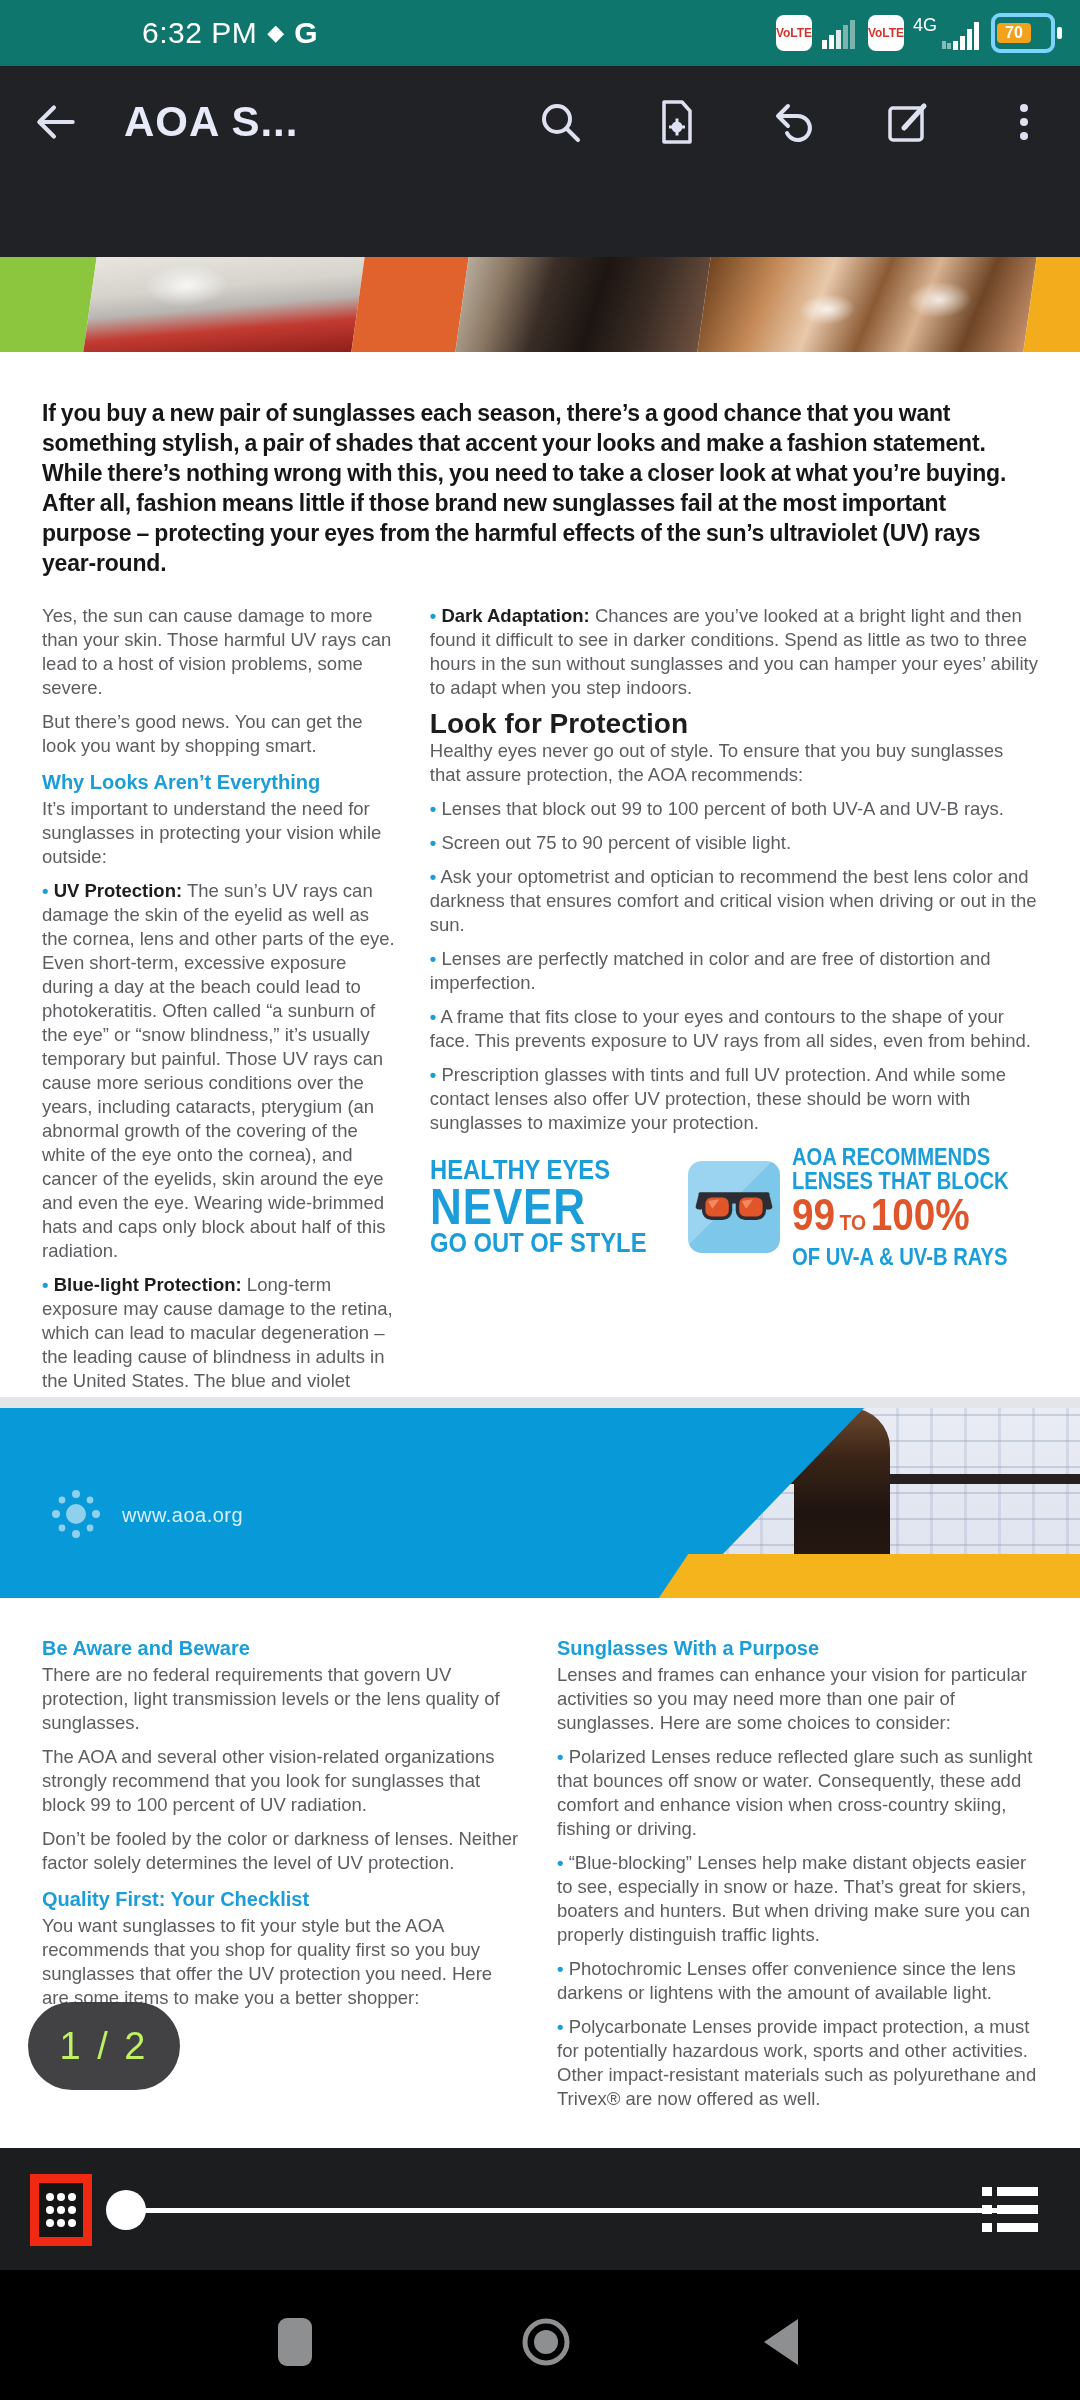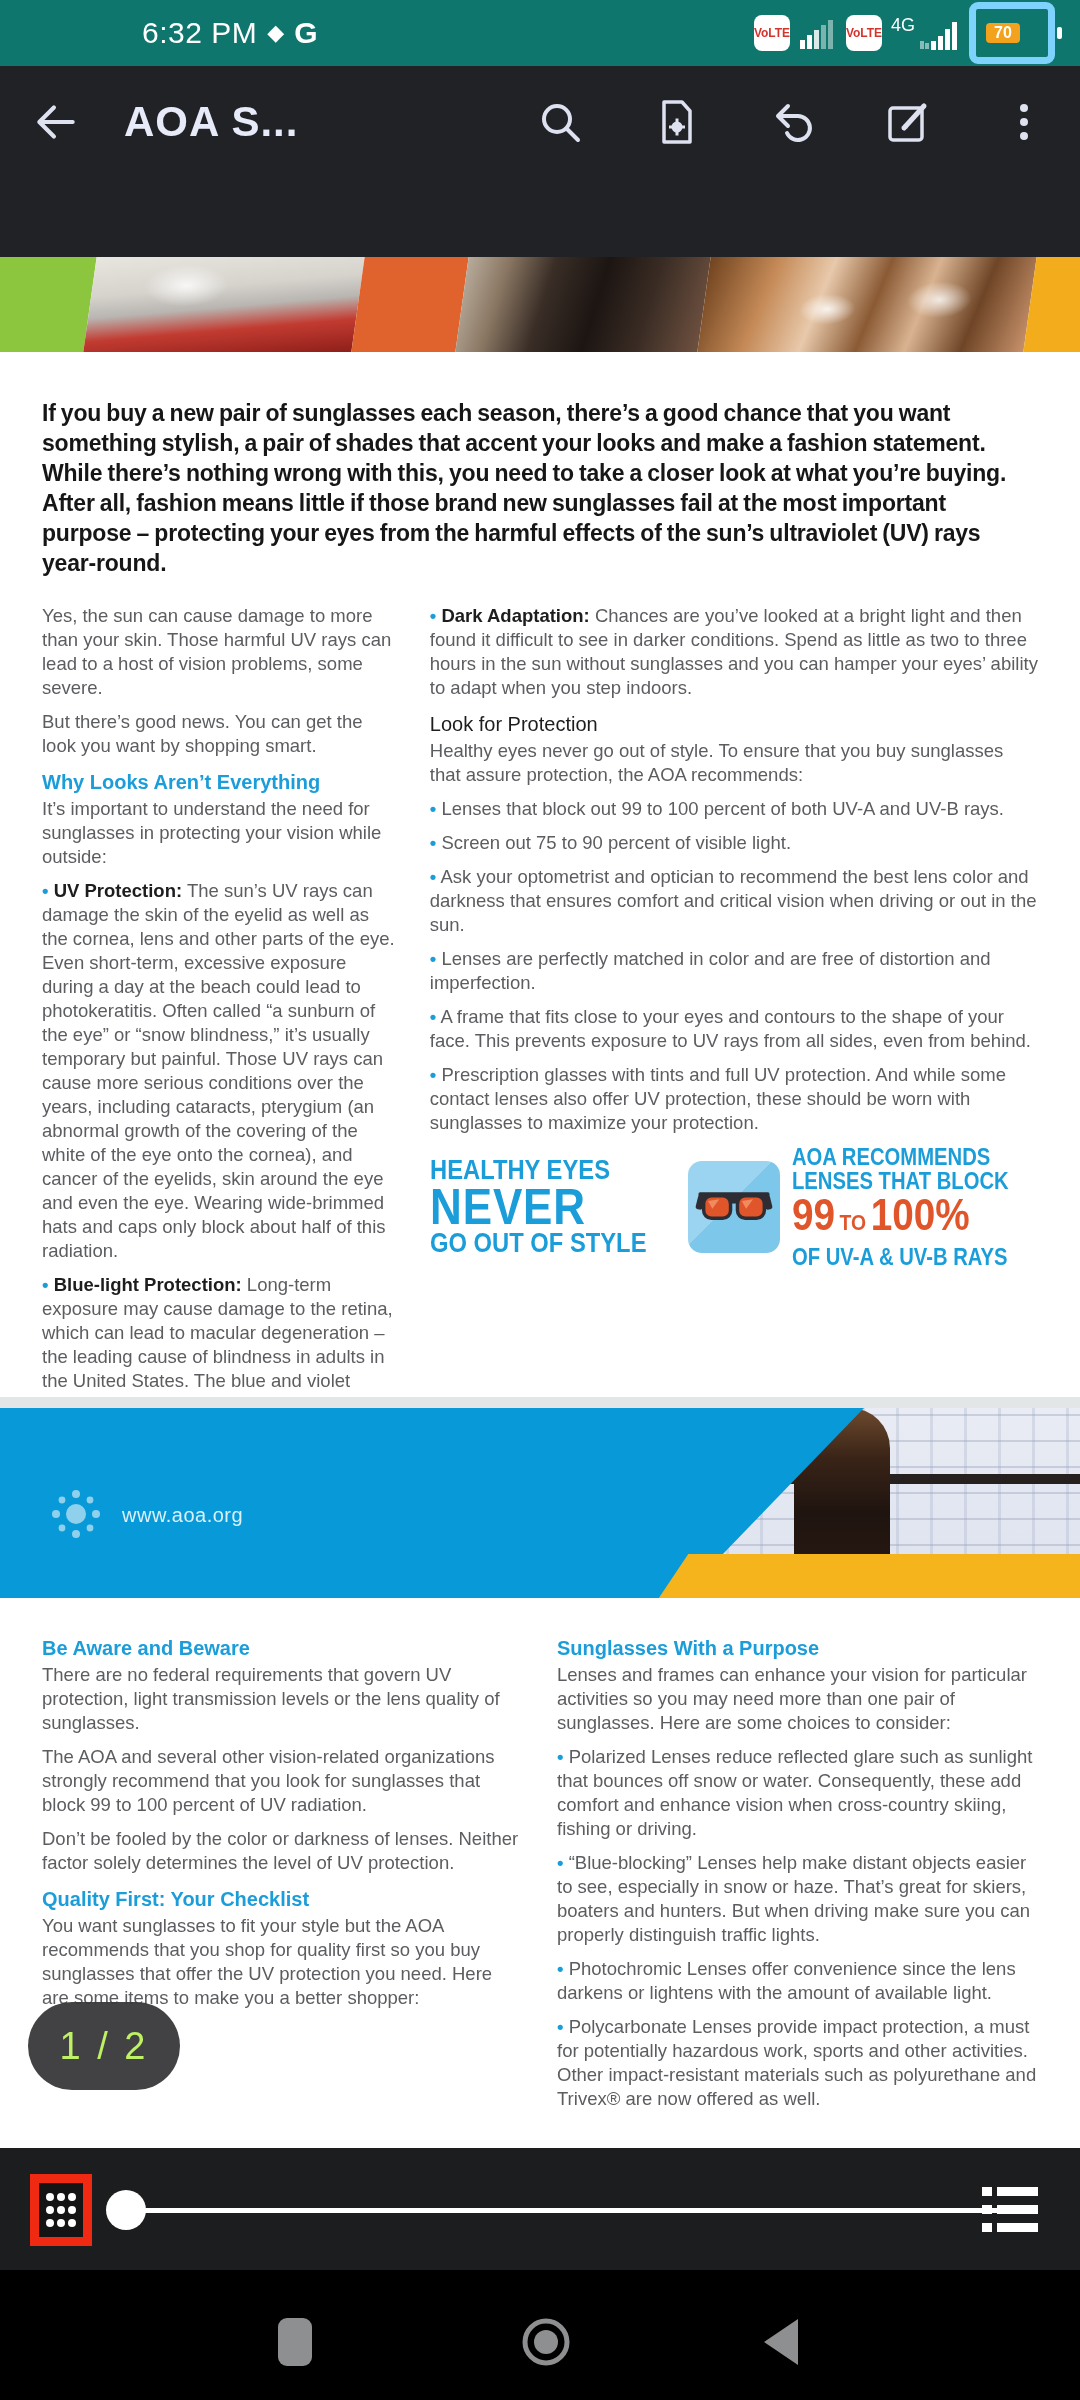--- a/index.html
+++ b/index.html
@@ -8,21 +8,21 @@
   
   .status-bar{position:absolute;top:0;left:0;width:1080px;height:66px;background:#0f766e;color:#fff;display:flex;align-items:center;}
   .sb-left{display:flex;align-items:center;gap:10px;margin-left:142px;}
   .sb-time{font-size:30px;font-weight:500;letter-spacing:.5px;}
   .sb-diamond{font-size:22px;}
   .sb-g{font-size:30px;font-weight:bold;}
   .sb-right{display:flex;align-items:center;gap:9px;margin-left:auto;margin-right:18px;}
   .volte{width:36px;height:36px;background:#fff;border-radius:8px;display:flex;flex-direction:row;align-items:center;justify-content:center;color:#d3342e;font-size:12px;font-weight:bold;line-height:12px;}
   .net4g{color:#fff;font-size:18px;position:relative;top:-8px;margin-right:-4px;}
   .battery{display:flex;align-items:center;}
-  .batt-body{width:52px;height:28px;border:7px solid #7dd3fc;border-radius:9px;display:flex;align-items:center;padding:10px;}
+  .batt-body{width:52px;height:28px;border:4px solid #7dd3fc;border-radius:9px;display:flex;align-items:center;padding:2px;}
   .batt-fill{background:#f2a21c;border-radius:4px;height:20px;width:34px;color:#fff;font-size:16px;font-weight:bold;display:flex;align-items:center;justify-content:center;}
   .batt-tip{width:5px;height:12px;background:#fff;border-radius:2px;margin-left:2px;}
 
   
   .toolbar{position:absolute;top:66px;left:0;width:1080px;height:191px;background:#212225;}
   .toolbar-row{height:112px;display:flex;align-items:center;padding:0 30px;}
   .tb-icon{width:52px;height:52px;flex:0 0 auto;display:flex;align-items:center;justify-content:center;}
   .tb-title{font-size:42px;font-weight:bold;color:#e7eaf8;margin-left:42px;letter-spacing:1px;}
   .tb-spacer{flex:1;}
   .tb-group{display:flex;align-items:center;gap:64px;}
@@ -52,21 +52,21 @@
   .seg-yellow{width:100px;background:#f3ac1b;}
 
   
   .intro{margin:46px 42px 26px 42px;font-size:23px;line-height:30px;font-weight:bold;color:#161616;letter-spacing:-.2px;word-spacing:-1px;}
 
   
   .cols{display:flex;gap:34px;padding:0 42px;}
   .col{flex:1;font-size:18.5px;line-height:24px;color:#5c5d60;}
   .col p{margin:0 0 10px 0;}
   .h-blue{color:#1b9dd9;font-weight:bold;font-size:20px;margin:12px 0 3px 0;}
-  .h-black{color:#1d1d1f;font-weight:normal;font-size:20px;margin:12px 0 3px 0;}
+  .h-black{color:#1d1d1f;font-weight:bold;font-size:28px;margin:12px 0 3px 0;}
   .dot{color:#1b9dd9;font-weight:bold;}
   .lead{color:#1d1d1f;font-weight:bold;}
 
   
   .graphic{display:flex;align-items:center;gap:12px;margin-top:10px;}
   .g-left{color:#1b9dd9;font-weight:bold;transform:scaleX(.88);transform-origin:left center;white-space:nowrap;}
   .g-l1{font-size:27px;line-height:27px;}
   .g-l2{font-size:50px;line-height:46px;letter-spacing:1px;}
   .g-l3{font-size:27px;line-height:27px;}
   .g-box{width:92px;height:92px;flex:0 0 auto;border-radius:14px;background:linear-gradient(135deg,#9bd4f0 0%,#9bd4f0 46%,#7cc7ea 46%,#7cc7ea 100%);display:flex;align-items:center;justify-content:center;}

